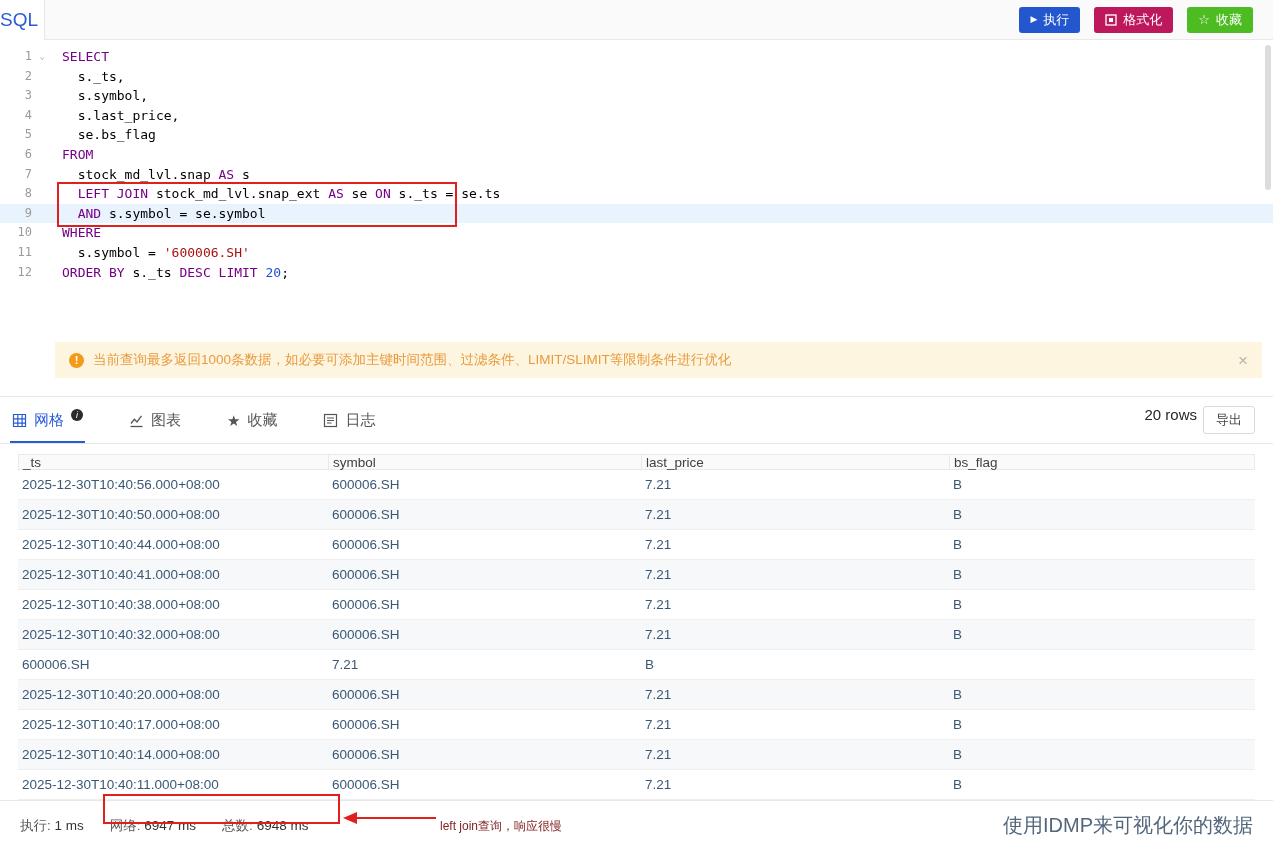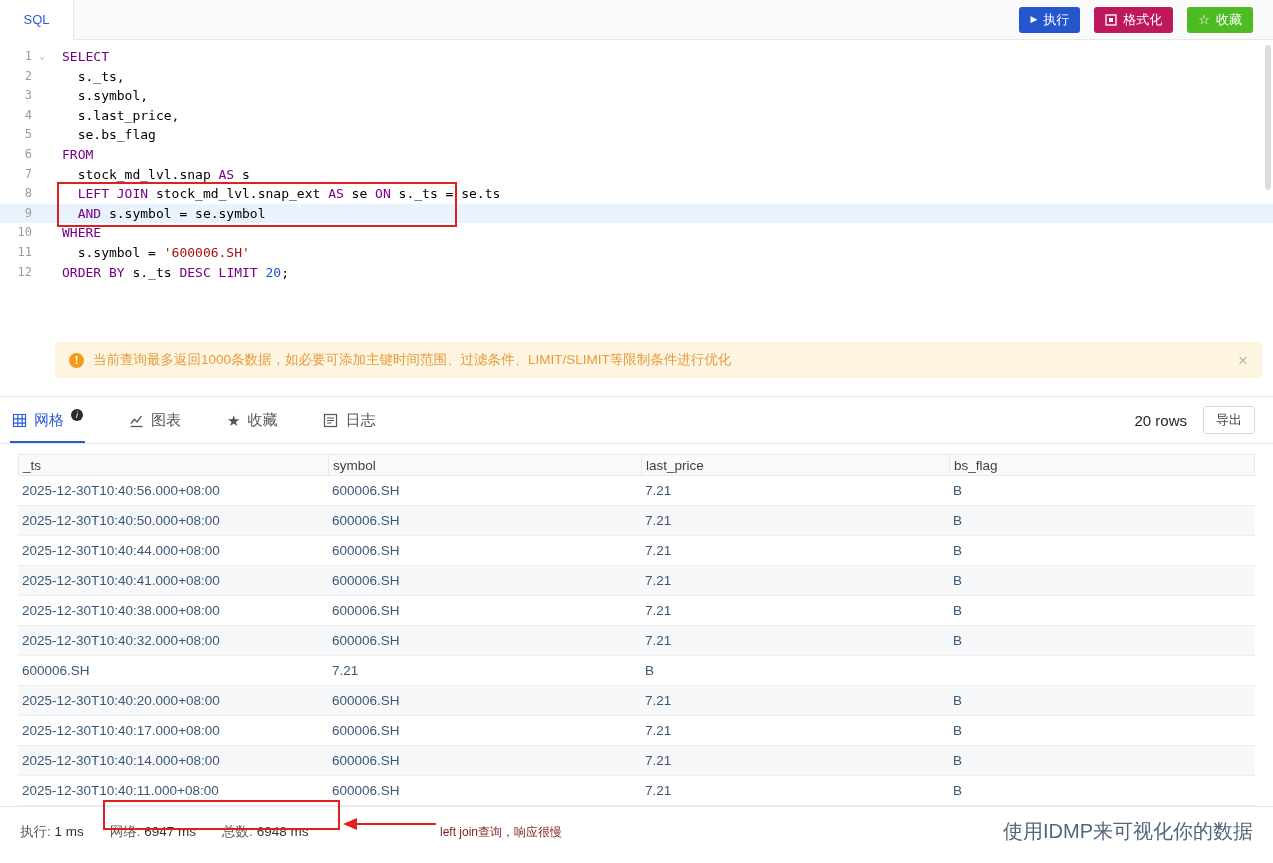--- a/index.html
+++ b/index.html
@@ -2,23 +2,23 @@
 <html><head>
 <meta charset="utf-8">
 <style>
   * { box-sizing: border-box; margin: 0; padding: 0; }
   html, body { width: 1273px; height: 863px; overflow: hidden; background: #fff;
     font-family: "Liberation Sans", sans-serif; }
 
   
   .topbar { height: 40px; background: #fafafa; border-bottom: 1px solid #e8e8e8;
     display: flex; align-items: center; position: relative; }
-  .sql-tab { height: 40px; width: 74px; background: #fff; border-right: 1px solid #e8e8e8;
-    display: flex; align-items: center; justify-content: center;
-    color: #2a5bd7; font-size: 13px; cursor: pointer; }
+  .sql-tab { height: 40px; width: 45px; background: #fff; border-right: 1px solid #e8e8e8;
+    display: flex; align-items: center; 
+    color: #2a5bd7; font-size: 19px; cursor: pointer; }
   .topbar-actions { margin-left: auto; margin-right: 20px; display: flex; gap: 14px; }
   .btn { height: 26px; padding: 0 11px; border: none; border-radius: 3px; color: #fff;
     font-size: 13px; display: inline-flex; align-items: center; gap: 6px; cursor: pointer;
     font-family: "Liberation Sans", sans-serif; }
   .btn-exec { background: #2456cd; }
   .btn-format { background: #be185d; }
   .btn-fav { background: #4cbc22; }
   .icon-play { font-size: 9px; line-height: 1; }
   .icon-star { font-size: 13px; line-height: 1; }
 
@@ -56,28 +56,28 @@
     height: 100%; position: relative; cursor: pointer; margin-right: 46px; }
   .rtab svg, .rtab .icon-star-tab { color: #555; }
   .rtab.active { color: #2a5bd7; }
   .rtab.active svg { color: #2a5bd7; }
   .rtab.active .underline { position: absolute; bottom: 0; left: -2px; right: -2px; height: 2px;
     background: #2a5bd7; }
   .info-badge { width: 12px; height: 12px; border-radius: 50%; background: #2b2b2b; color: #fff;
     font-size: 9px; display: inline-flex; align-items: center; justify-content: center;
     transform: translateY(-5px); font-style: italic; }
   .icon-star-tab { font-size: 15px; color: #444; line-height: 1; }
-  .tabs-right { margin-left: auto; display: flex; align-items: center; gap: 16px; margin-right: 18px; }
+  .tabs-right { margin-left: auto; display: flex; align-items: flex-start; gap: 6px; margin-right: 18px; }
   .rows-count { font-size: 15px; color: #262626; }
   .export-btn { padding: 4px 12px; border: 1px solid #d9d9d9; border-radius: 3px; background: #fff;
     font-size: 13px; color: #444; cursor: pointer; font-family: "Liberation Sans", sans-serif; }
 
   
   .results { padding: 10px 18px 0; }
-  .thead { display: grid; grid-template-columns: 310px 313px 308px 1fr; height: 22px;
+  .thead { display: grid; grid-template-columns: 310px 313px 308px 1fr; height: 16px;
     background: #fafafa; border: 1px solid #e9e9e9; }
   .th { display: flex; align-items: center; padding-left: 4px; font-size: 13.5px; color: #404040;
     border-right: 1px solid #e9e9e9; }
   .th:last-child { border-right: none; }
   .tr { display: grid; grid-template-columns: 310px 313px 308px 1fr; height: 30px;
     border-bottom: 1px solid #efefef; cursor: default; }
   .tr:nth-child(even) { background: #f6f8fa; }
   .td { display: flex; align-items: center; padding-left: 4px; font-size: 13.5px; color: #3a5875; }
 
   

